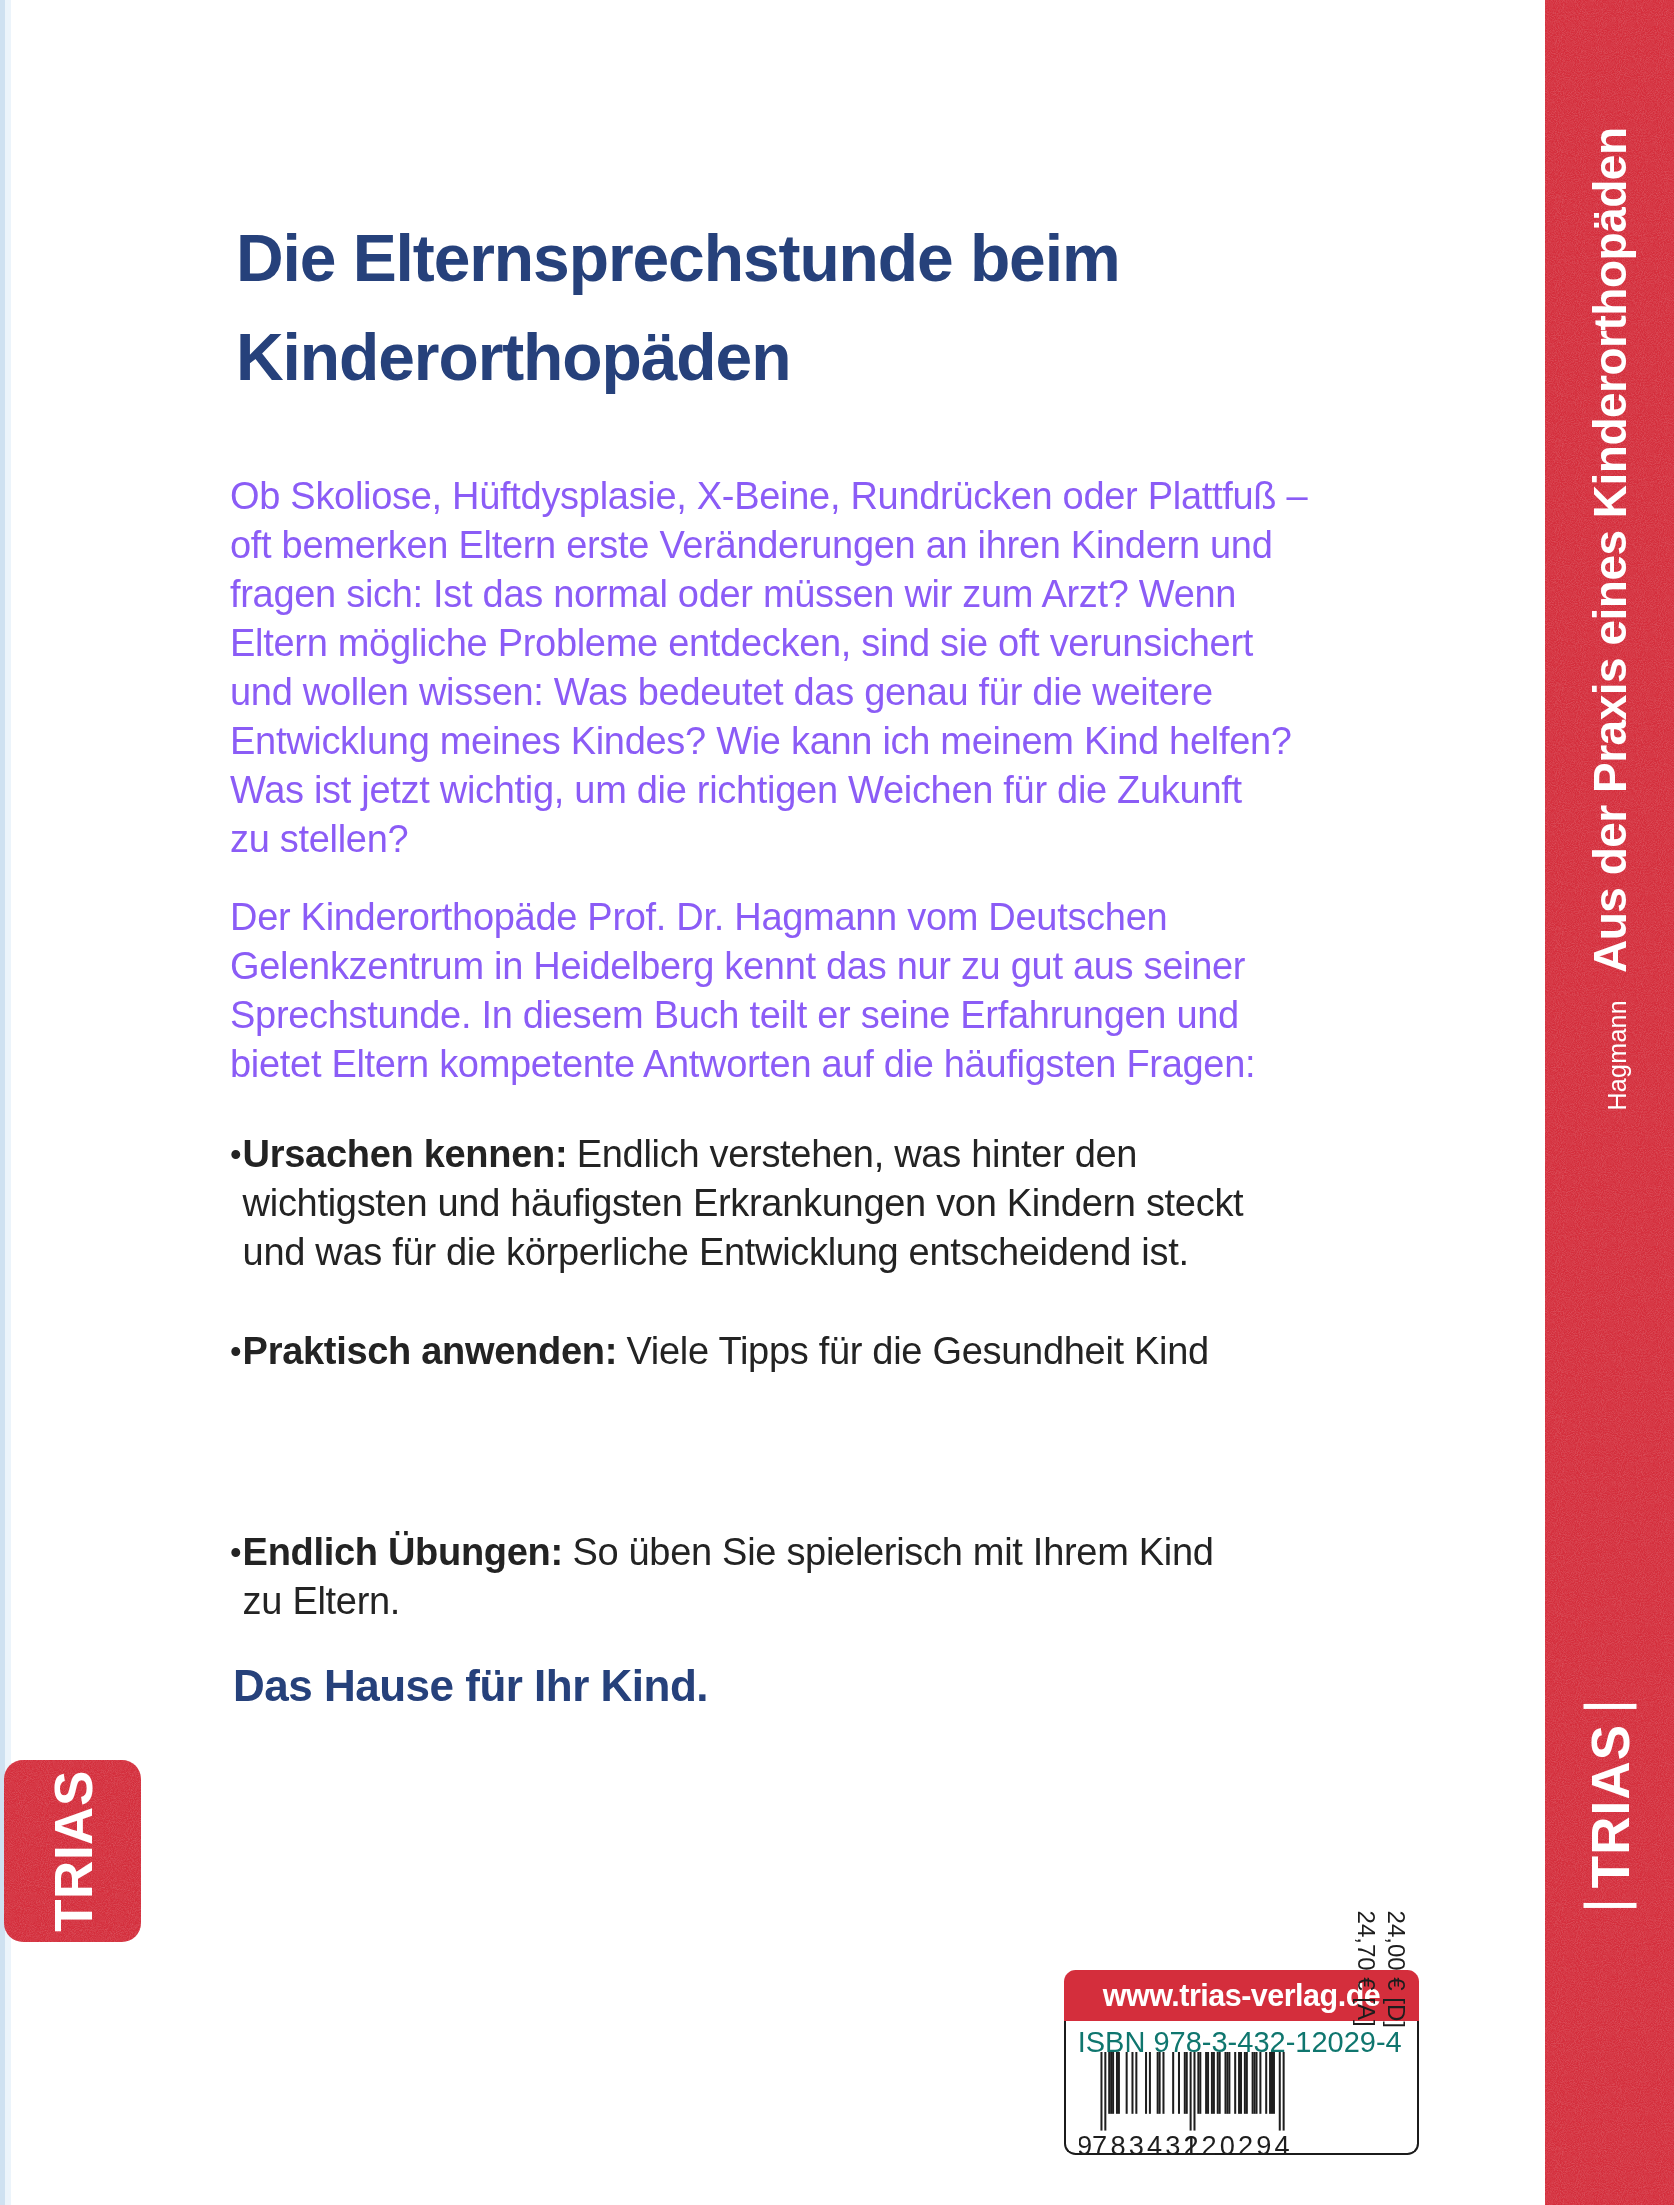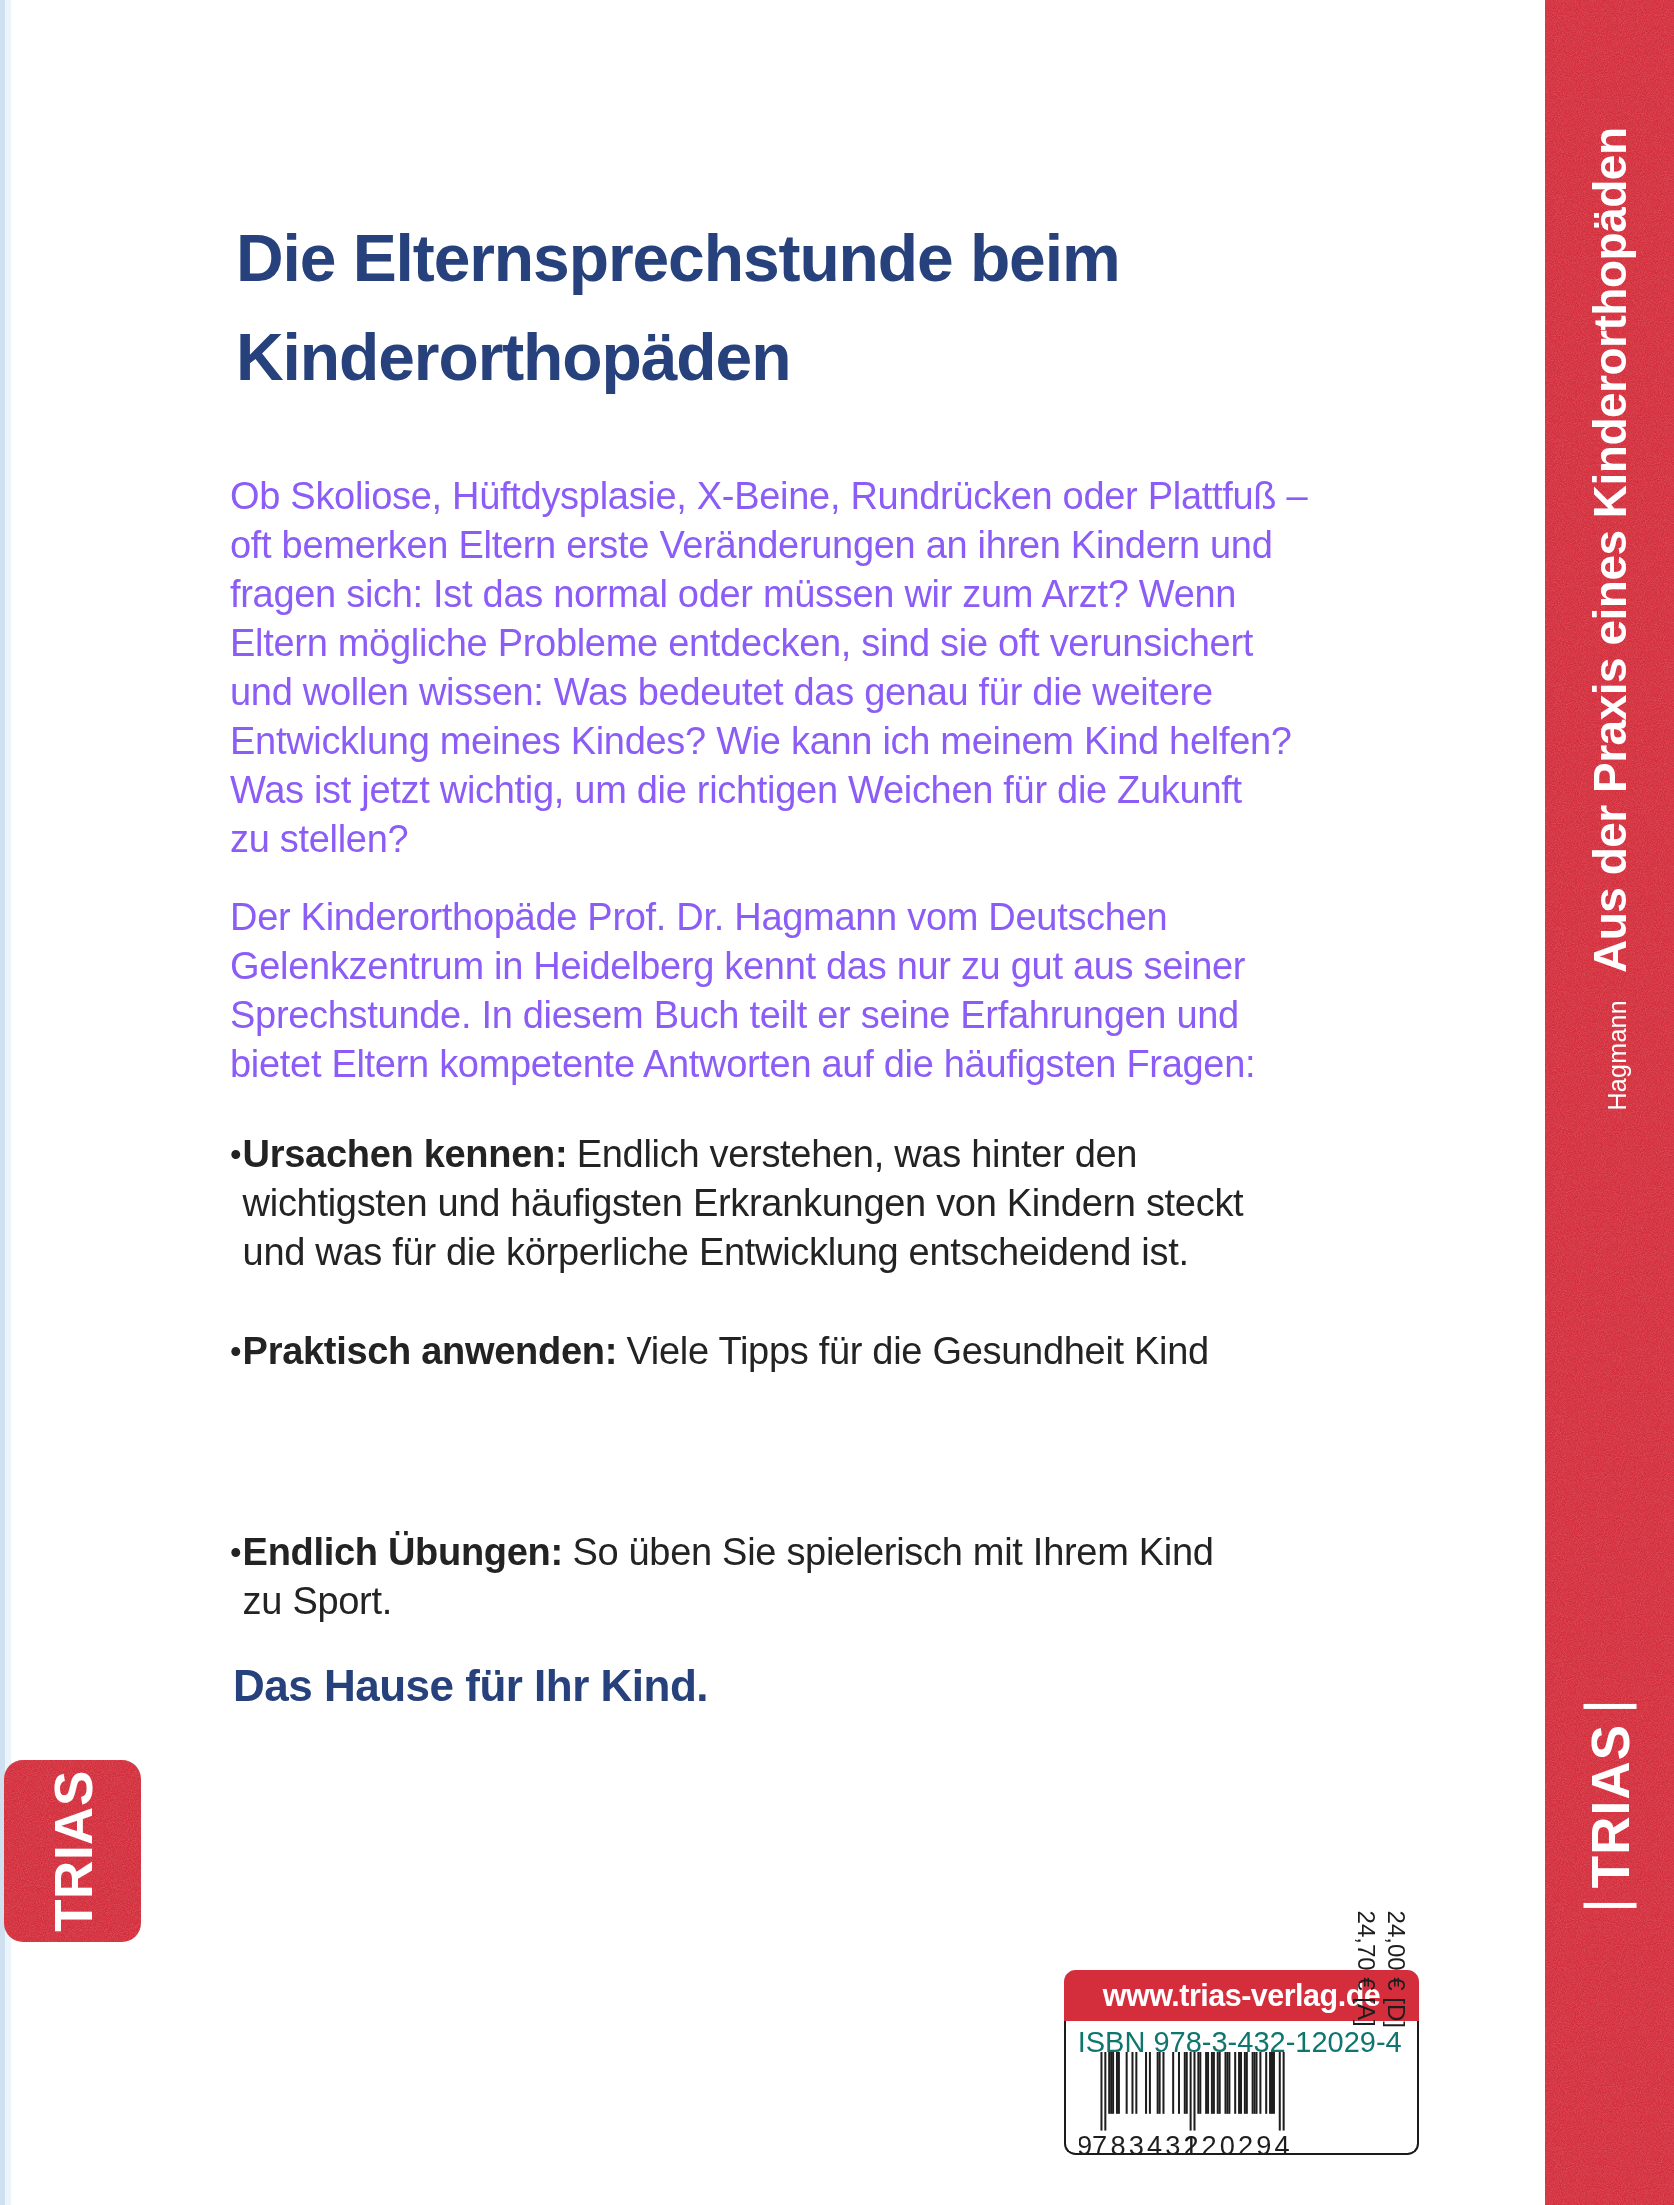--- a/index.html
+++ b/index.html
@@ -97,21 +97,21 @@
 <div class="bullet bullet-1">
   <span class="dot">•</span>
   <span class="btxt"><b class="blabel">Ursachen kennen:</b><span>Endlich verstehen, was hinter den</span><span class="brest">wichtigsten und häufigsten Erkrankungen von Kindern steckt<br>und was für die körperliche Entwicklung entscheidend ist.</span></span>
 </div>
 <div class="bullet bullet-2">
   <span class="dot">•</span>
   <span class="btxt"><b class="blabel">Praktisch anwenden:</b><span>Viele Tipps für die Gesundheit Kind</span></span>
 </div>
 <div class="bullet bullet-3">
   <span class="dot">•</span>
-  <span class="btxt"><b class="blabel">Endlich Übungen:</b><span>So üben Sie spielerisch mit Ihrem Kind</span><span class="brest">zu Sport.</span></span>
+  <span class="btxt"><b class="blabel">Endlich Übungen:</b><span>So üben Sie spielerisch mit Ihrem Kind</span><span class="brest">zu Eltern.</span></span>
 </div>
 
 <div class="tagline">Das Hause für Ihr Kind.</div>
 
 <div class="stripe">
   <svg class="noise" viewBox="0 0 248 4192" width="130" height="2205">
     <filter id="nz1">
         <feTurbulence type="fractalNoise" baseFrequency="0.55" numOctaves="2" result="t"></feTurbulence>
       <feColorMatrix in="t" type="matrix" values="0 0 0 0 1  0 0 0 0 1  0 0 0 0 1  0.9 0 0 0 -0.3"></feColorMatrix>
       </filter>

